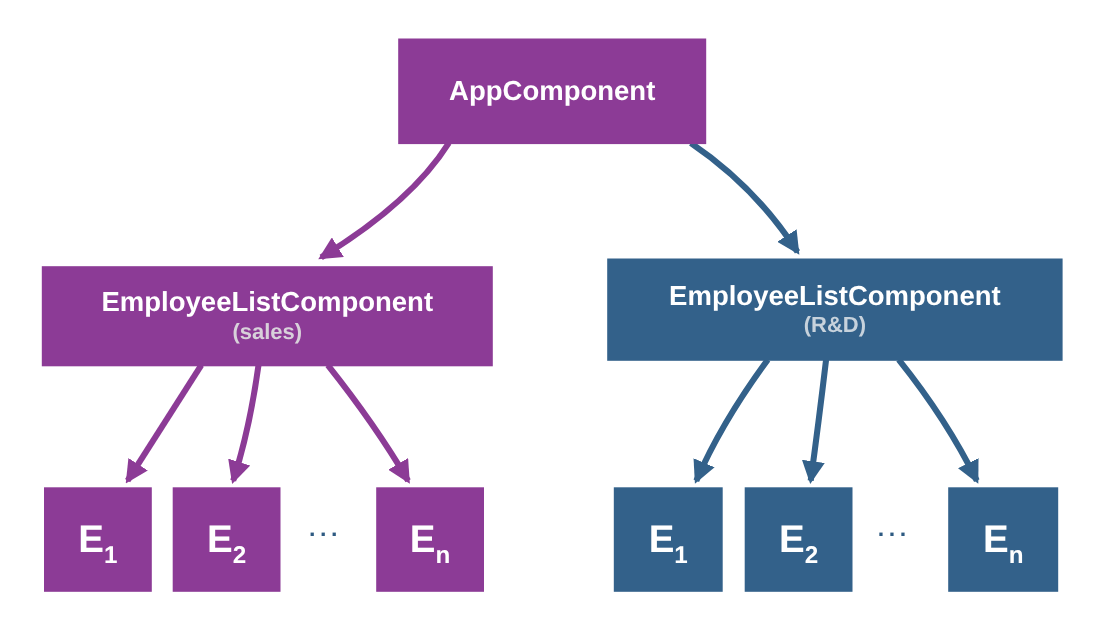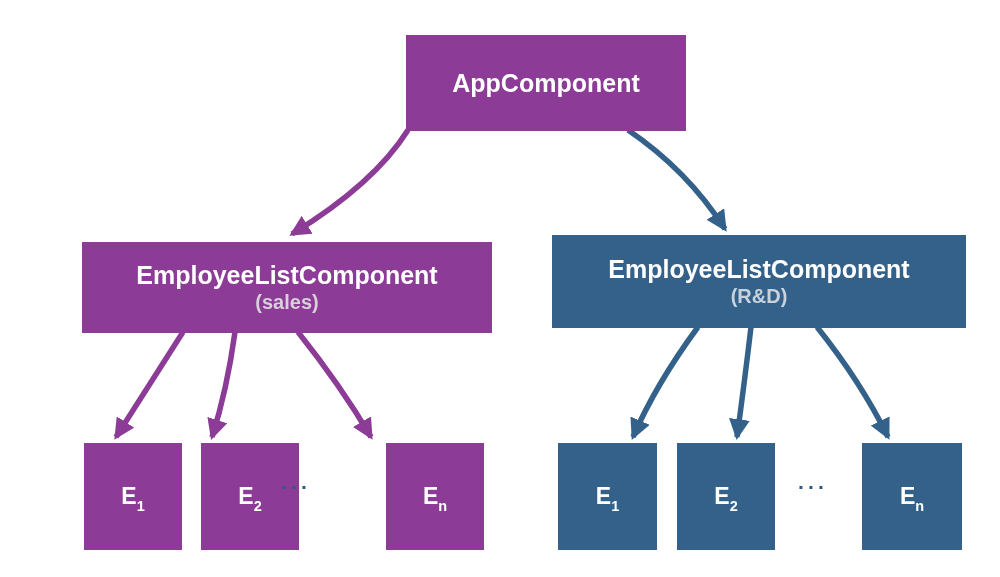--- a/index.html
+++ b/index.html
@@ -35,21 +35,21 @@
     position: absolute;
     display: flex;
     flex-direction: column;
     align-items: center;
     justify-content: center;
     color: var(--white_text, #fff);
     font-weight: bold;
     text-align: center;
     box-sizing: border-box;
   }
-  .node.purple { background: var(--purple); margin-left: 44px; }
+  .node.purple { background: var(--purple); }
   .node.blue   { background: var(--blue); }
 
   .node-app {
     left: 362px; top: 35px;
     width: 280px; height: 96px;
     font-size: 25px;
   }
   .node-list-sales {
     left: 38px; top: 242px;
     width: 410px; height: 91px;
@@ -66,22 +66,22 @@
     font-size: 20px;
     line-height: 1.2;
     margin-top: 1px;
   }
   .node-list-sales .node-subtitle { color: var(--subtitle_sales); }
   .node-list-rd   .node-subtitle { color: var(--subtitle_rd); }
 
   .leaf {
     position: absolute;
     top: 443px;
-    width: 98px; height: 107px;
-    font-size: 23px;
+    width: 98px; height: 95px;
+    font-size: 35px;
   }
   .leaf sub {
     font-size: 0.63em;
     position: relative;
     top: 0.12em;
     line-height: 0;
   }
   .leaf-s1 { left: 40px; }
   .leaf-s2 { left: 157px; }
   .leaf-sn { left: 342px; }

